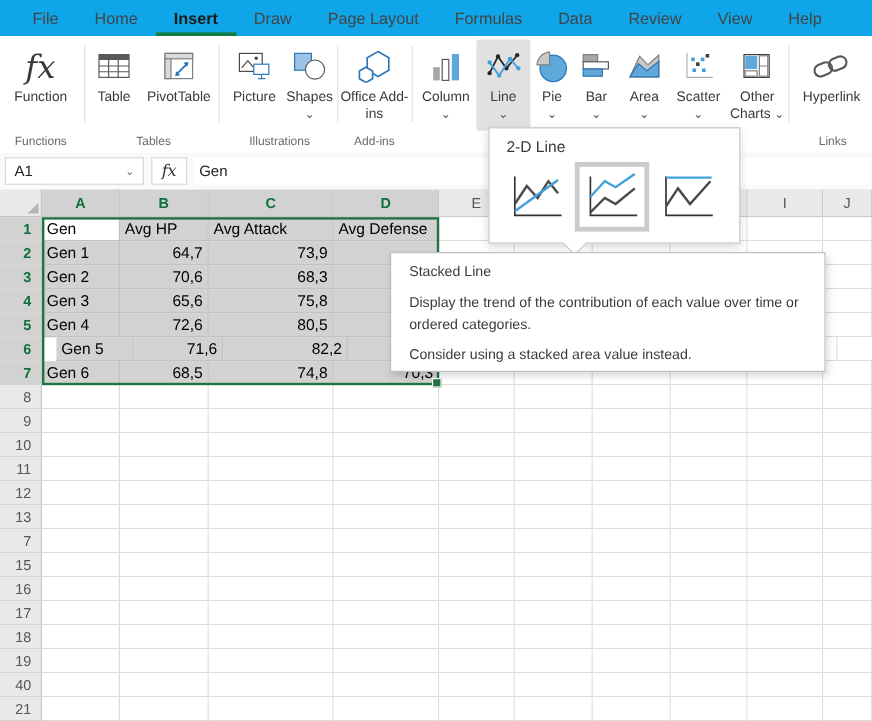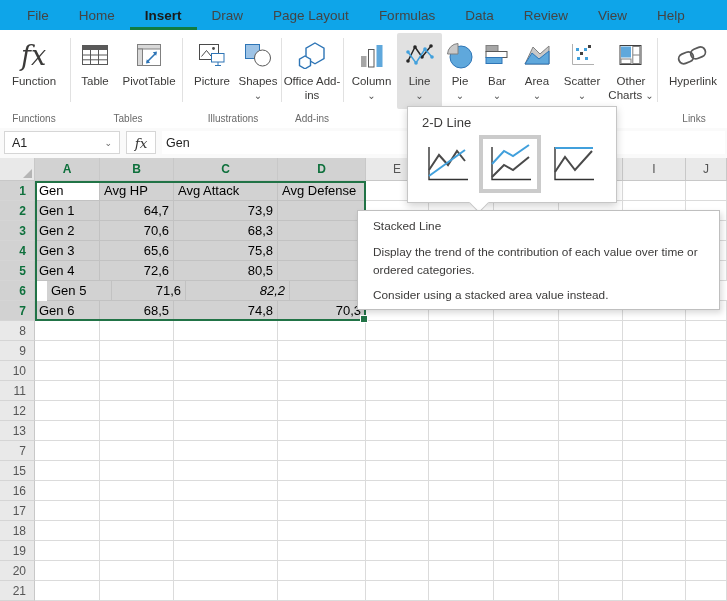--- a/index.html
+++ b/index.html
@@ -69,21 +69,21 @@
   .panel-title{font-size:13px;color:#3B3A39;}
   .thumbs{display:flex;align-items:center;margin-top:5px;}
   .thumb{width:50px;height:46px;display:flex;align-items:center;justify-content:center;}
   .thumb-hl{border:4px solid #CBCBCB;background:#fff;padding:2px;margin:0 7px;}
   .caret{position:absolute;left:472px;top:196px;width:13px;height:13px;background:#fff;
          border-right:1px solid #C6C6C6;border-bottom:1px solid #C6C6C6;transform:rotate(45deg);z-index:21;}
 
   
   .tooltip{position:absolute;left:325px;top:210px;width:363px;height:100px;box-sizing:border-box;background:#fff;
            border:1px solid #BFBFBF;box-shadow:2px 3px 6px rgba(0,0,0,0.15);z-index:30;
-           padding:8px 15px;font-size:11.8px;color:#3B3A39;margin-left:32px;}
+           padding:8px 15px;font-size:11.8px;color:#3B3A39;}
   .tt-title{margin:0 0 11px 0;}
   .tt-body{margin:0 0 9px 0;line-height:1.5;}
   .tt-note{margin:0;}
 </style>
 </head>
 <body>
 
 <div class="stage">
 
   <div class="menubar">
@@ -379,21 +379,21 @@
           <div class="cell" style="width: 65px;"></div>
           <div class="cell" style="width: 65px;"></div>
           <div class="cell" style="width: 64px;"></div>
           <div class="cell" style="width: 63px;"></div>
           <div class="cell" style="width: 41px;"></div>
         </div>
         <div class="grow">
           <div class="rh sel">6</div>
           <div class="cell sel" style="width: 65px; margin-left: 12px;">Gen 5</div>
           <div class="cell sel num" style="width: 74px;">71,6</div>
-          <div class="cell sel num" style="width: 104px; font-style: italic;">82,2</div>
+          <div class="cell sel num" style="width: 104px;">82,2</div>
           <div class="cell sel" style="width: 88px;"></div>
           <div class="cell" style="width: 63px;"></div>
           <div class="cell" style="width: 65px;"></div>
           <div class="cell" style="width: 65px;"></div>
           <div class="cell" style="width: 64px;"></div>
           <div class="cell" style="width: 63px;"></div>
           <div class="cell" style="width: 41px;"></div>
         </div>
         <div class="grow">
           <div class="rh sel">7</div>
@@ -558,21 +558,21 @@
           <div class="cell" style="width: 104px;"></div>
           <div class="cell" style="width: 88px;"></div>
           <div class="cell" style="width: 63px;"></div>
           <div class="cell" style="width: 65px;"></div>
           <div class="cell" style="width: 65px;"></div>
           <div class="cell" style="width: 64px;"></div>
           <div class="cell" style="width: 63px;"></div>
           <div class="cell" style="width: 41px;"></div>
         </div>
         <div class="grow">
-          <div class="rh">20</div>
+          <div class="rh">40</div>
           <div class="cell" style="width: 65px;"></div>
           <div class="cell" style="width: 74px;"></div>
           <div class="cell" style="width: 104px;"></div>
           <div class="cell" style="width: 88px;"></div>
           <div class="cell" style="width: 63px;"></div>
           <div class="cell" style="width: 65px;"></div>
           <div class="cell" style="width: 65px;"></div>
           <div class="cell" style="width: 64px;"></div>
           <div class="cell" style="width: 63px;"></div>
           <div class="cell" style="width: 41px;"></div>

